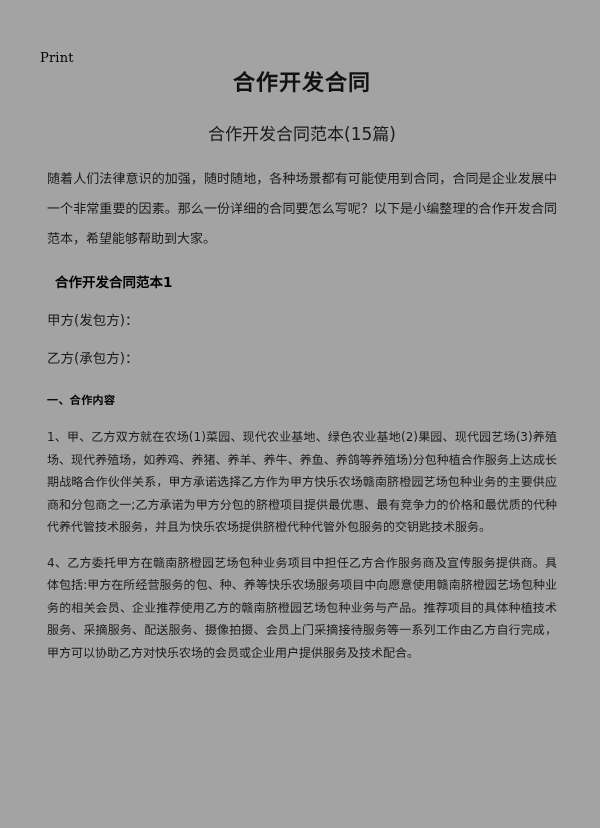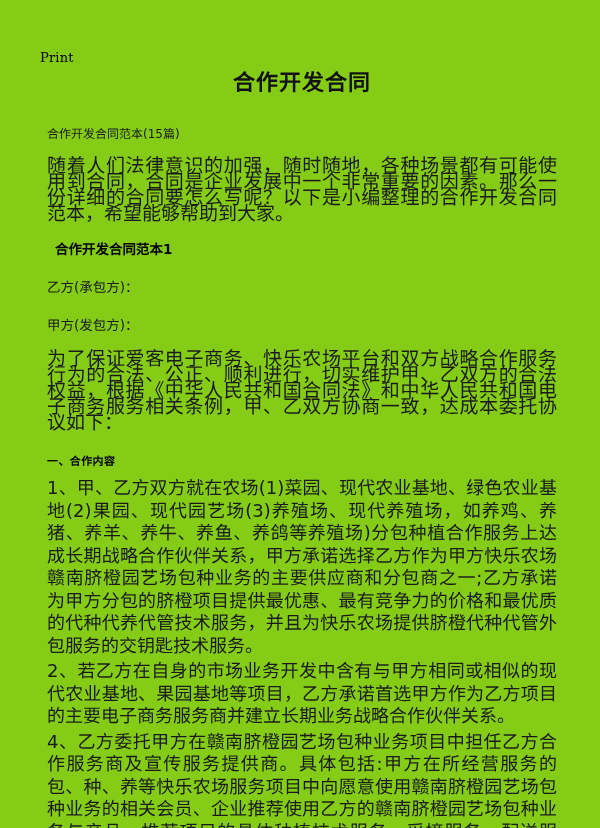--- a/index.html
+++ b/index.html
@@ -14,21 +14,21 @@
     font-family: "DejaVu Sans", "Liberation Sans", sans-serif;
     color: #1a1a1a;
     overflow: hidden;
     position: relative;
   }
 
   .page {
     position: relative;
     width: 600px;
     height: 828px;
-    background: #84cc16;
+    background: #a3a3a3;
     box-sizing: border-box;
   }
 
   
   .print-bar {
     position: absolute;
     top: 50px;
     left: 40px;
     font-family: "DejaVu Serif", "Liberation Serif", serif;
     font-size: 13px;
@@ -50,31 +50,32 @@
     font-size: 22px;
     line-height: 30px;
     font-weight: 700;
     text-align: center;
     color: #111111;
     margin: 0 0 0 0;
     letter-spacing: 1px;
   }
 
   .subtitle {
-    font-size: 12px;
+    font-size: 17px;
     line-height: 20px;
     color: #1a1a1a;
     margin: 26px 0 8px 0;
+    text-align: center;
   }
 
   p.para {
-    font-size: 19px;
-    line-height: 16px;
+    font-size: 13px;
+    line-height: 30px;
     color: #1a1a1a;
-    margin: 13px 0 0 0;
+    margin: 20px 0 0 0;
     text-align: justify;
     text-justify: inter-ideograph;
     word-break: break-all;
   }
 
   p.para.tight {
     margin-top: 14px;
   }
 
   h2.sub-head {
@@ -95,23 +96,23 @@
   }
 
   .party {
     font-size: 13.5px;
     line-height: 22px;
     margin: 16px 0 0 0;
     color: #1a1a1a;
   }
 
   .numbered {
-    font-size: 18px;
+    font-size: 12px;
     line-height: 22.5px;
-    margin: 3px 0 0 0;
+    margin: 13px 0 0 0;
     text-align: justify;
     text-justify: inter-ideograph;
     word-break: break-all;
     color: #1a1a1a;
   }
 </style>
 </head>
 <body>
 
 <div class="page">
@@ -121,29 +122,27 @@
   <div class="doc">
 
     <h1 class="doc-title">合作开发合同</h1>
 
     <div class="subtitle">合作开发合同范本(15篇)</div>
 
     <p class="para">随着人们法律意识的加强，随时随地，各种场景都有可能使用到合同，合同是企业发展中一个非常重要的因素。那么一份详细的合同要怎么写呢？以下是小编整理的合作开发合同范本，希望能够帮助到大家。</p>
 
     <h2 class="sub-head">合作开发合同范本1</h2>
 
+    <div class="party">甲方(发包方)：</div>
+
     <div class="party">乙方(承包方)：</div>
 
-    <div class="party">甲方(发包方)：</div>
-
-    <p class="para tight">为了保证爱客电子商务、快乐农场平台和双方战略合作服务行为的合法、公正、顺利进行，切实维护甲、乙双方的合法权益，根据《中华人民共和国合同法》和中华人民共和国电子商务服务相关条例，甲、乙双方协商一致，达成本委托协议如下：</p>
 
     <h2 class="section-head">一、合作内容</h2>
 
     <p class="numbered">1、甲、乙方双方就在农场(1)菜园、现代农业基地、绿色农业基地(2)果园、现代园艺场(3)养殖场、现代养殖场，如养鸡、养猪、养羊、养牛、养鱼、养鸽等养殖场)分包种植合作服务上达成长期战略合作伙伴关系，甲方承诺选择乙方作为甲方快乐农场赣南脐橙园艺场包种业务的主要供应商和分包商之一;乙方承诺为甲方分包的脐橙项目提供最优惠、最有竞争力的价格和最优质的代种代养代管技术服务，并且为快乐农场提供脐橙代种代管外包服务的交钥匙技术服务。</p>
 
-    <p class="numbered">2、若乙方在自身的市场业务开发中含有与甲方相同或相似的现代农业基地、果园基地等项目，乙方承诺首选甲方作为乙方项目的主要电子商务服务商并建立长期业务战略合作伙伴关系。</p>
 
 
     <p class="numbered">4、乙方委托甲方在赣南脐橙园艺场包种业务项目中担任乙方合作服务商及宣传服务提供商。具体包括:甲方在所经营服务的包、种、养等快乐农场服务项目中向愿意使用赣南脐橙园艺场包种业务的相关会员、企业推荐使用乙方的赣南脐橙园艺场包种业务与产品。推荐项目的具体种植技术服务、采摘服务、配送服务、摄像拍摄、会员上门采摘接待服务等一系列工作由乙方自行完成，甲方可以协助乙方对快乐农场的会员或企业用户提供服务及技术配合。</p>
 
   </div>
 </div>
 
 </body></html>

